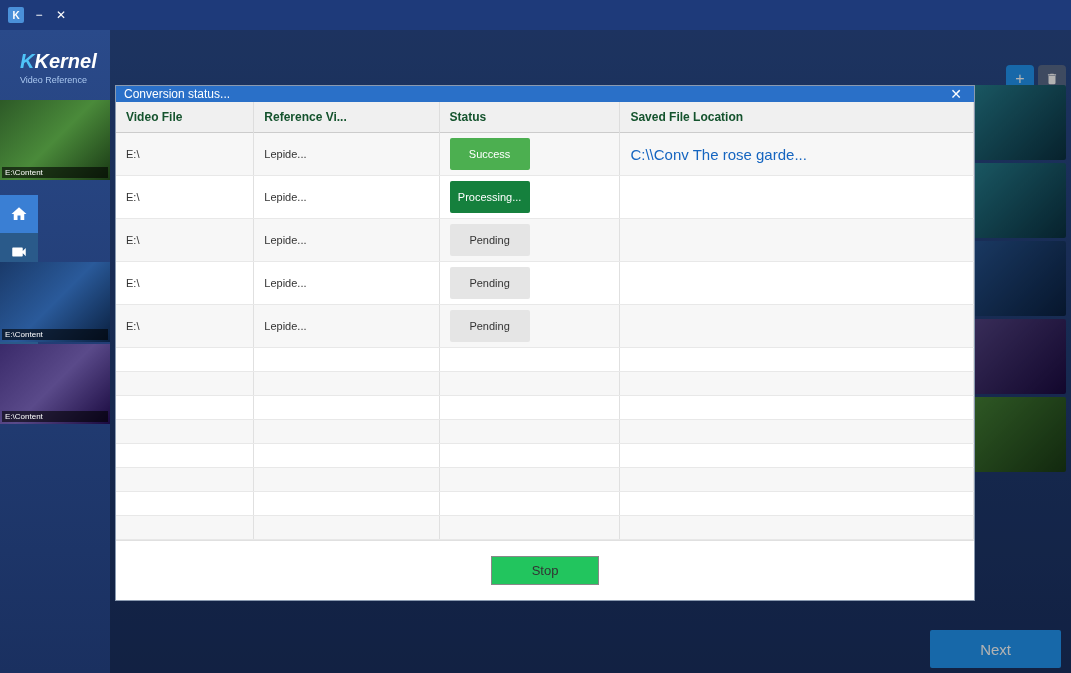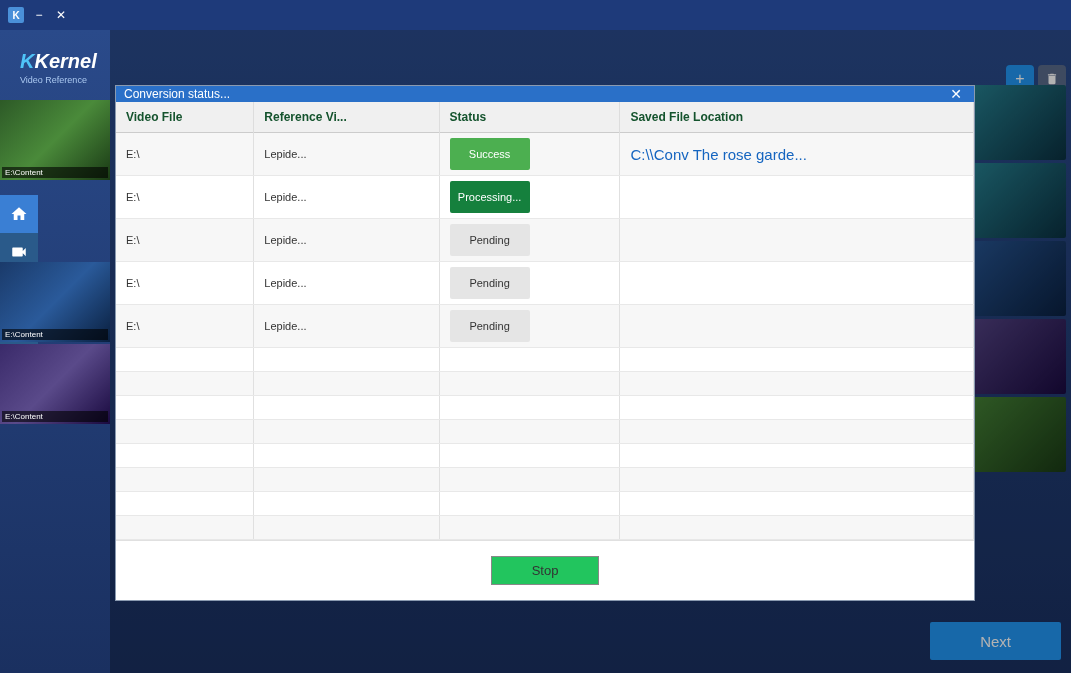--- a/index.html
+++ b/index.html
@@ -273,21 +273,21 @@
       border: 1px solid #888;
       padding: 6px 40px;
       font-size: 13px;
       cursor: pointer;
       color: #333;
     }
 
     
     .bottom-bar {
       position: absolute;
-      bottom: 12px;
+      bottom: 4px;
       left: 0;
       right: 0;
       height: 40px;
       display: flex;
       justify-content: flex-end;
       align-items: center;
       padding: 0 10px;
       background: transparent;
     }
     .next-btn {

